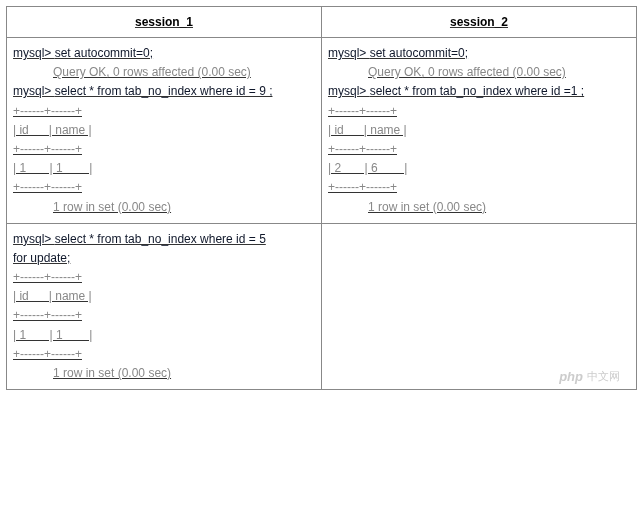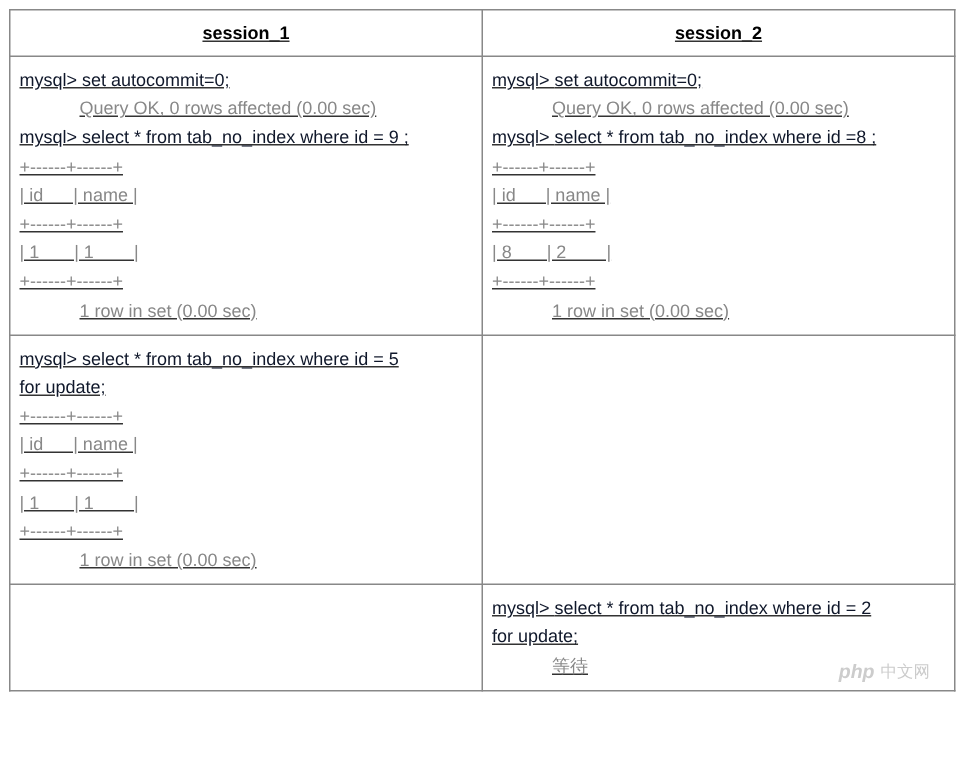--- a/index.html
+++ b/index.html
@@ -87,25 +87,25 @@
         <div class="ascii">+------+------+</div>
         <div class="ascii">| id      | name |</div>
         <div class="ascii">+------+------+</div>
         <div class="ascii">| 1       | 1        |</div>
         <div class="ascii">+------+------+</div>
         <div class="out">1 row in set (0.00 sec)</div>
       </td>
       <td>
         <div><span class="cmd">mysql&gt; </span><span class="cmd">set autocommit=0;</span></div>
         <div class="out">Query OK, 0 rows affected (0.00 sec)</div>
-        <div><span class="cmd">mysql&gt; </span><span class="cmd">select * from tab_no_index where id =8 ;</span></div>
+        <div><span class="cmd">mysql&gt; </span><span class="cmd">select * from tab_no_index where id =1 ;</span></div>
         <div class="ascii">+------+------+</div>
         <div class="ascii">| id      | name |</div>
         <div class="ascii">+------+------+</div>
-        <div class="ascii">| 8       | 2        |</div>
+        <div class="ascii">| 2       | 6        |</div>
         <div class="ascii">+------+------+</div>
         <div class="out">1 row in set (0.00 sec)</div>
       </td>
     </tr>
 
     <tr>
       <td>
         <div><span class="cmd">mysql&gt; </span><span class="cmd">select * from tab_no_index where id = 5</span></div>
         <div class="cmd">for update;</div>
         <div class="ascii">+------+------+</div>
@@ -113,30 +113,20 @@
         <div class="ascii">+------+------+</div>
         <div class="ascii">| 1       | 1        |</div>
         <div class="ascii">+------+------+</div>
         <div class="out">1 row in set (0.00 sec)</div>
       </td>
       <td>
         <span></span>
       </td>
     </tr>
 
-    <tr>
-      <td>
-        <span></span>
-      </td>
-      <td>
-        <div><span class="cmd">mysql&gt; </span><span class="cmd">select * from tab_no_index where id = 2</span></div>
-        <div class="cmd">for update;</div>
-        <div class="out">等待</div>
-      </td>
-    </tr>
   </tbody>
 </table>
 
 <div class="watermark">
   <span class="ph">php</span>
   <span>中文网</span>
 </div>
 </div>
 
 </body></html>

